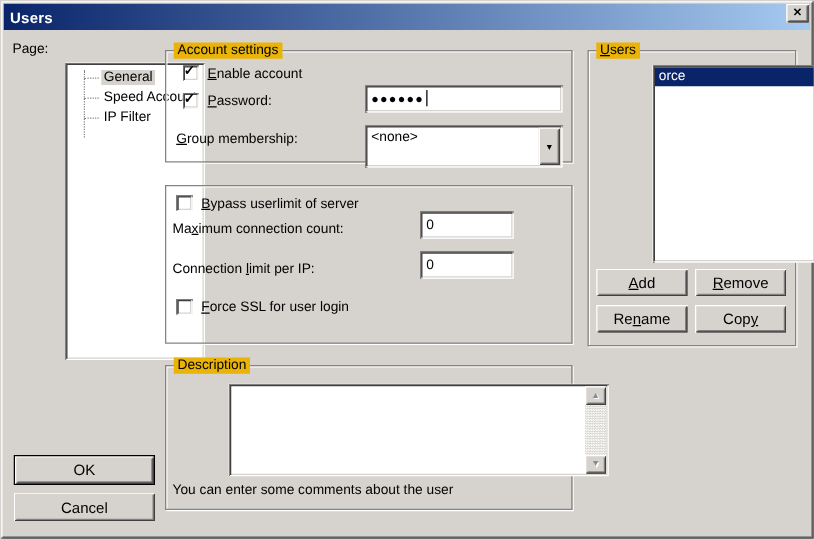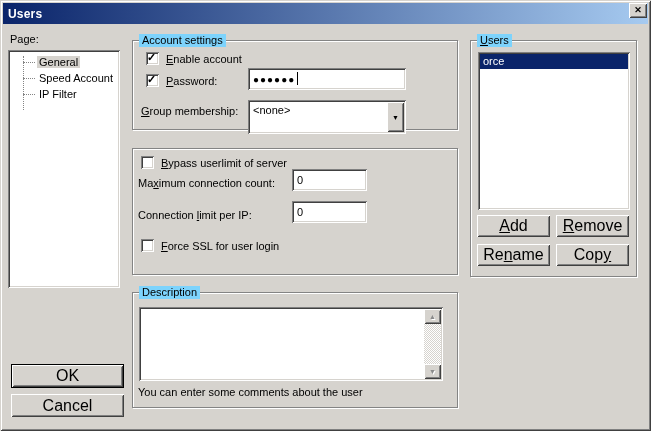--- a/index.html
+++ b/index.html
@@ -10,33 +10,33 @@
   .titlebar{position:absolute;left:3px;top:3px;width:645px;height:21px;
     background:linear-gradient(to right,#0a246a,#a6caf0);display:flex;align-items:center;}
   .title{color:#fff;font-weight:bold;font-size:12px;padding-left:5px;letter-spacing:.2px;}
   .closebtn{position:absolute;right:4px;top:3px;width:18px;height:15px;background:#d6d3ce;border:0;padding:0;
     box-shadow:inset 1px 1px #fff, inset -1px -1px #404040, inset 2px 2px #d6d3ce, inset -2px -2px #808080;
     font-family:"Liberation Sans",sans-serif;font-size:9px;font-weight:bold;line-height:13px;text-align:center;cursor:default;}
   .lbl{position:absolute;white-space:nowrap;line-height:13px;}
   u{text-decoration:underline;}
   
   .btn{position:absolute;background:#d6d3ce;border:0;padding:0;text-align:center;
-    font-family:"Liberation Sans",sans-serif;font-size:16px;color:#000;line-height:20px;cursor:default;
+    font-family:"Liberation Sans",sans-serif;font-size:12px;color:#000;line-height:20px;cursor:default;
     box-shadow:inset 1px 1px #fff, inset -1px -1px #404040, inset 2px 2px #d6d3ce, inset -2px -2px #808080;}
   .btn.default{border:1px solid #000;}
   
   .sunken{position:absolute;background:#fff;
-    box-shadow:inset 1px 1px #808080, inset -1px -1px #fff, inset 2px 2px #404040, inset -2px -2px #d6d3ce;}
+    box-shadow:inset 1px 1px #808080, inset -1px -1px #fff, inset 2px 2px #404040, inset -2px -2px #d6d3ce;margin-left:44px;}
   .edit-input{position:absolute;left:3px;top:3px;right:3px;bottom:3px;width:calc(100% - 6px);height:calc(100% - 6px);
     border:0;outline:0;padding:0 0 0 2px;background:#fff;font-family:"Liberation Sans",sans-serif;font-size:11px;color:#000;}
   .pw{font-size:10px;letter-spacing:1px;}
   .caret{position:absolute;left:49px;top:4px;width:1px;height:13px;background:#000;}
   
   .groupbox{position:absolute;border:1px solid #848484;box-shadow:inset 1px 1px 0 #fff, 1px 1px 0 #fff;}
-  .gb-caption{position:absolute;top:-7px;left:6px;background:#7dd3fc;padding:0 3px;line-height:13px;white-space:nowrap;}
+  .gb-caption{position:absolute;top:-7px;left:6px;background:#eab308;padding:0 3px;line-height:13px;white-space:nowrap;}
   
   .checkbox{position:absolute;width:13px;height:13px;background:#fff;
     box-shadow:inset 1px 1px #808080, inset -1px -1px #fff, inset 2px 2px #404040, inset -2px -2px #d6d3ce;}
   .check{position:absolute;left:1px;top:-1px;font-size:11px;font-weight:bold;line-height:13px;}
   
   .combo-text{position:absolute;left:5px;top:4px;line-height:13px;}
   .combo-btn{position:absolute;right:2px;top:2px;bottom:2px;width:17px;background:#d6d3ce;border:0;padding:0;
     box-shadow:inset 1px 1px #fff, inset -1px -1px #404040, inset 2px 2px #d6d3ce, inset -2px -2px #808080;cursor:default;}
   .arrow{font-size:7px;line-height:16px;color:#000;}
   

